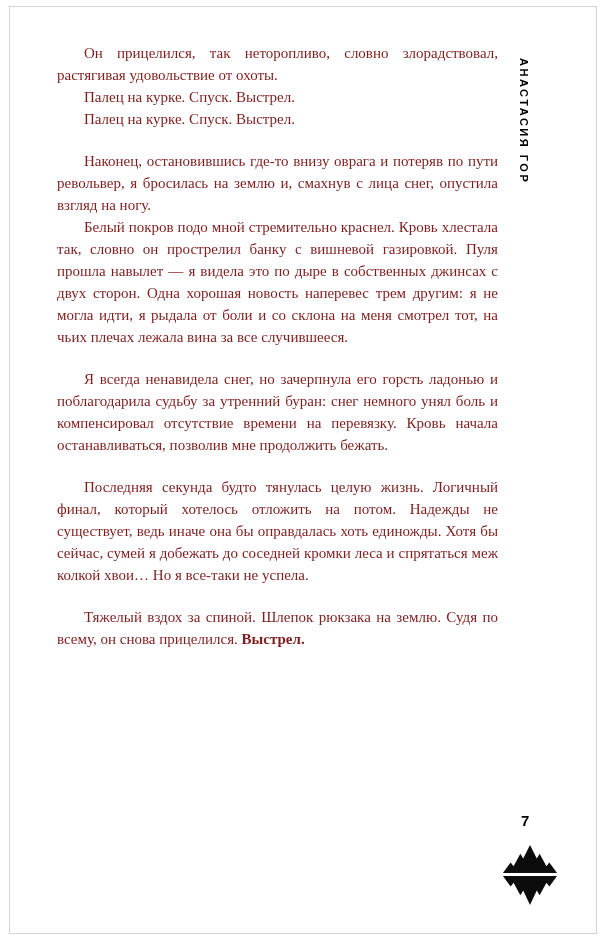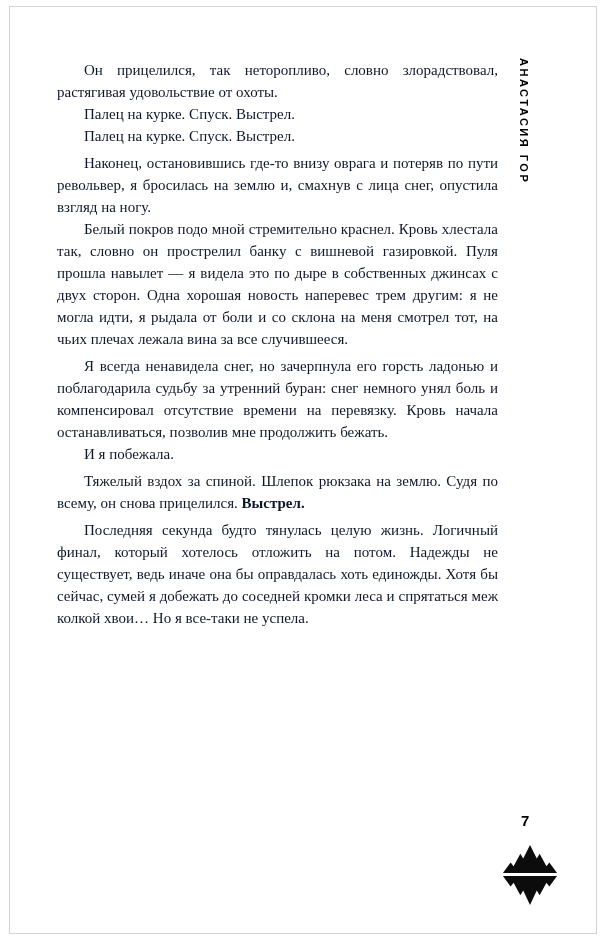--- a/index.html
+++ b/index.html
@@ -18,33 +18,33 @@
     overflow:hidden;
   }
   .page-frame {
     position:absolute;
     left:9px; top:6px; right:8px; bottom:6px;
     border:1px solid #d4d4d4;
     pointer-events:none;
   }
   .text-col {
     position:absolute;
-    left:57px; top:59px;
+    left:57px; top:42px;
     width:441px;
     font-size:15px;
     line-height:22px;
     text-align:justify;
     hyphens:auto;
-    color:#0f172a;
+    color:#7f1d1d;
   }
   .text-col p {
     text-indent:27px;
   }
   .text-col p.gap {
-    margin-top:5px;
+    margin-top:20px;
   }
   .b { font-weight:700; }
   .author-vert {
     position:absolute;
     left:518px; top:58px;
     writing-mode:vertical-rl;
     text-orientation:mixed;
     font-family:"Liberation Sans", sans-serif;
     font-weight:700;
     font-size:11px;
@@ -74,23 +74,22 @@
 
   <div class="page-frame"></div>
 
   <div class="text-col">
     <p><span>Он прицелился, так неторопливо, словно злорадствовал, растягивая удовольствие от охоты.</span><span class="b"></span></p>
     <p><span>Палец на курке. Спуск. Выстрел.</span><span class="b"></span></p>
     <p><span>Палец на курке. Спуск. Выстрел.</span><span class="b"></span></p>
     <p class="gap"><span>Наконец, остановившись где-то внизу оврага и потеряв по пути револьвер, я бросилась на землю и, смахнув с лица снег, опустила взгляд на ногу.</span><span class="b"></span></p>
     <p><span>Белый покров подо мной стремительно краснел. Кровь хлестала так, словно он прострелил банку с вишневой газировкой. Пуля прошла навылет — я видела это по дыре в собственных джинсах с двух сторон. Одна хорошая новость наперевес трем другим: я не могла идти, я рыдала от боли и со склона на меня смотрел тот, на чьих плечах лежала вина за все случившееся.</span><span class="b"></span></p>
     <p class="gap"><span>Я всегда ненавидела снег, но зачерпнула его горсть ладонью и поблагодарила судьбу за утренний буран: снег немного унял боль и компенсировал отсутствие времени на перевязку. Кровь начала останавливаться, позволив мне продолжить бежать.</span><span class="b"></span></p>
-    <p><span>И я побежала.</span><span class="b"></span></p>
+    <p class="gap"><span>Последняя секунда будто тянулась целую жизнь. Логичный финал, который хотелось отложить на потом. Надежды не существует, ведь иначе она бы оправдалась хоть единожды. Хотя бы сейчас, сумей я добежать до соседней кромки леса и спрятаться меж колкой хвои… Но я все-таки не успела.</span><span class="b"></span></p>
     <p class="gap"><span>Тяжелый вздох за спиной. Шлепок рюкзака на землю. Судя по всему, он снова прицелился. </span><span class="b">Выстрел.</span></p>
-    <p class="gap"><span>Последняя секунда будто тянулась целую жизнь. Логичный финал, который хотелось отложить на потом. Надежды не существует, ведь иначе она бы оправдалась хоть единожды. Хотя бы сейчас, сумей я добежать до соседней кромки леса и спрятаться меж колкой хвои… Но я все-таки не успела.</span><span class="b"></span></p>
   </div>
 
   <div class="author-vert">АНАСТАСИЯ ГОР</div>
 
   <div class="page-num">7</div>
 
   <div class="ornament">
     <svg viewBox="0 0 60 66" xmlns="http://www.w3.org/2000/svg" aria-hidden="true">
       <path fill="#0c0c0c" d="M2,31 L10,20 L13,24 L20,11 L23,16 L30,2 L37,16 L40,11 L47,24 L50,20 L58,31 Z"></path>
       <path fill="#0c0c0c" d="M2,34 L10,45 L13,41 L20,54 L23,49 L30,64 L37,49 L40,54 L47,41 L50,45 L58,34 Z"></path>

